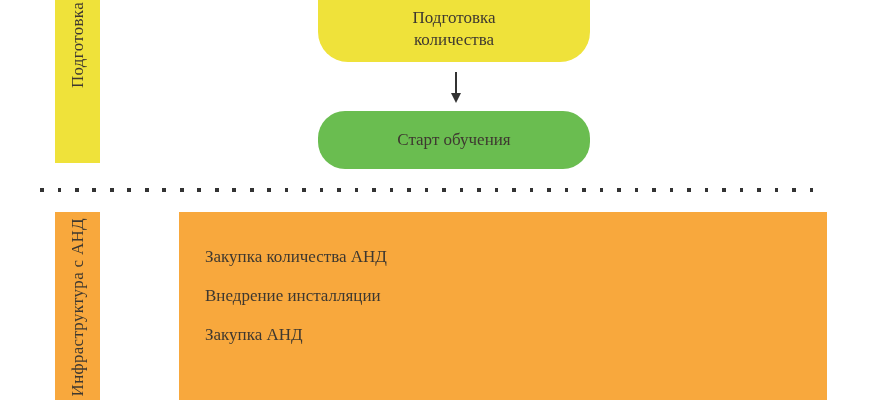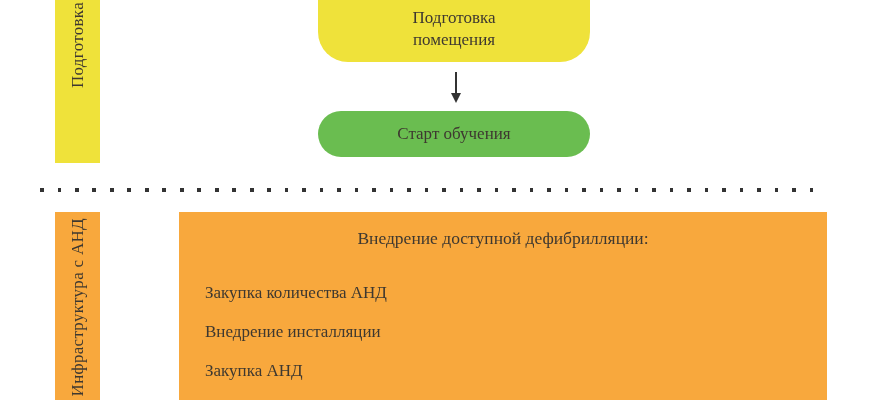--- a/index.html
+++ b/index.html
@@ -56,21 +56,21 @@
     width:0;height:0;margin:0 auto;
     border-left:5.5px solid transparent;
     border-right:5.5px solid transparent;
     border-top:10px solid var(--divider);
   }
 
   
   .start-box{
     position:absolute;
     left:318px;top:111px;
-    width:272px;height:46px;
+    width:272px;height:58px;
     background:var(--green);
     border-radius:27px;
     display:flex;align-items:center;justify-content:center;
     font-size:17px;
   }
 
   
   .dotted{
     position:absolute;
     left:40px;top:188px;
@@ -99,38 +99,37 @@
 <body>
 
 <div class="stage">
 
   <div class="vbar vbar-prep">
     <span class="vtext">Подготовка</span>
   </div>
 
   <div class="materials-box">
     <div class="boxline">Подготовка</div>
-    <div class="boxline">помещения</div>
+    <div class="boxline">количества</div>
   </div>
 
   <div class="arrow">
     <div class="arrow-line"></div>
     <div class="arrow-head"></div>
   </div>
 
   <div class="start-box">
     <span>Старт обучения</span>
   </div>
 
   <div class="dotted"></div>
 
   <div class="vbar vbar-infra">
     <span class="vtext">Инфраструктура с АНД</span>
   </div>
 
   <div class="infra-box">
-    <div class="ond-title">Внедрение доступной дефибрилляции:</div>
     <div class="ond-item ond-item-1">Закупка количества АНД</div>
     <div class="ond-item ond-item-2">Внедрение инсталляции</div>
     <div class="ond-item ond-item-3">Закупка АНД</div>
   </div>
 
 </div>
 
 </body></html>

